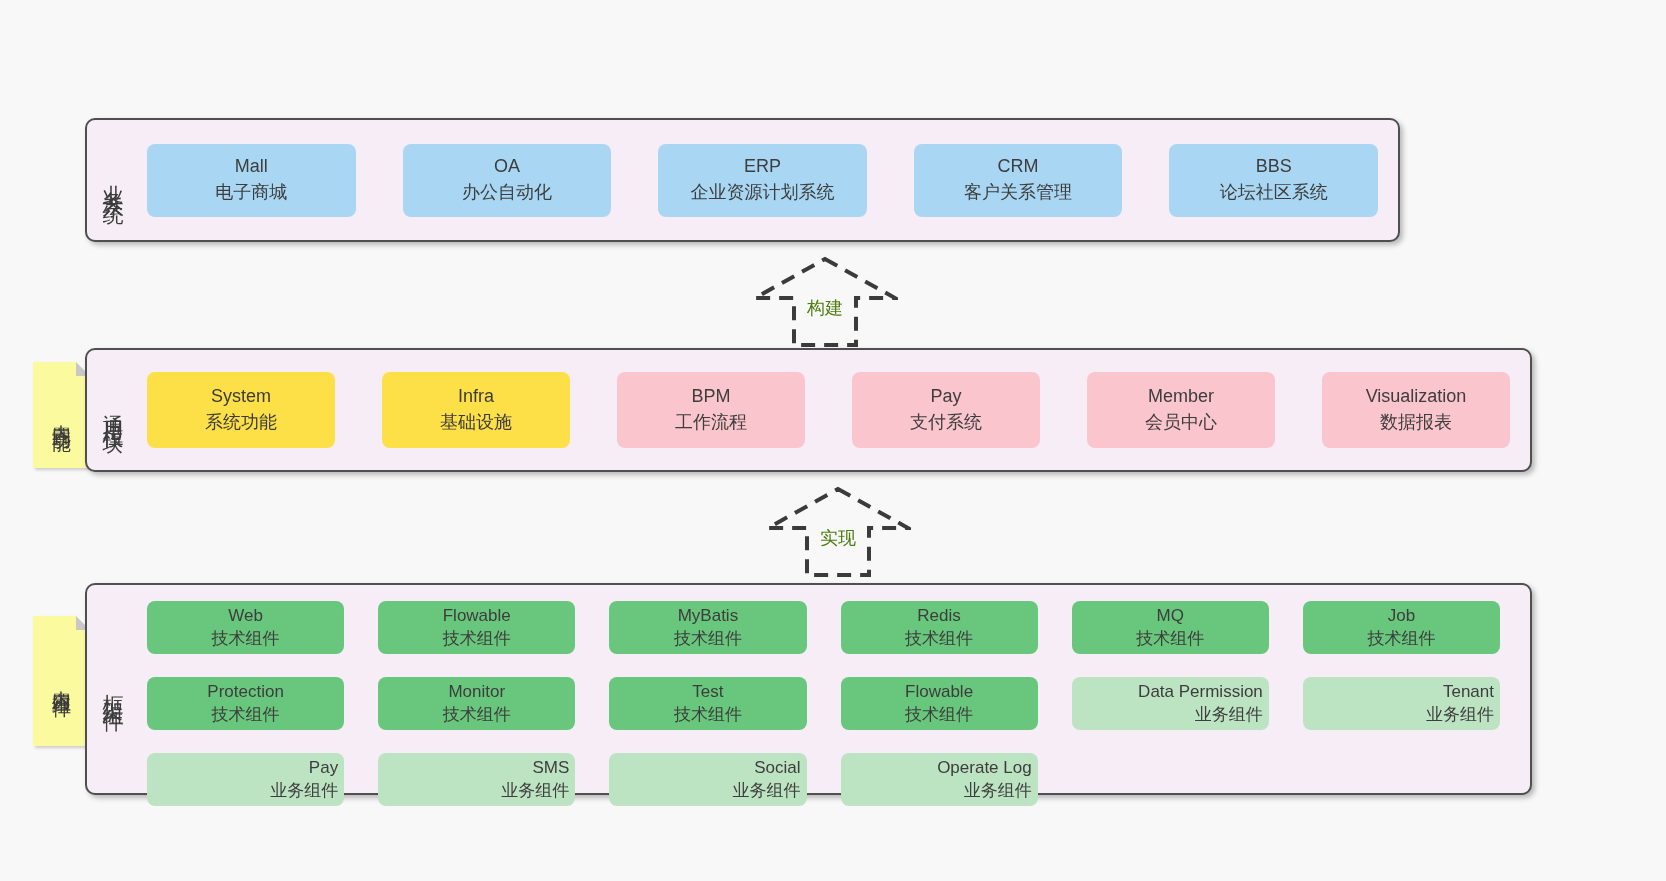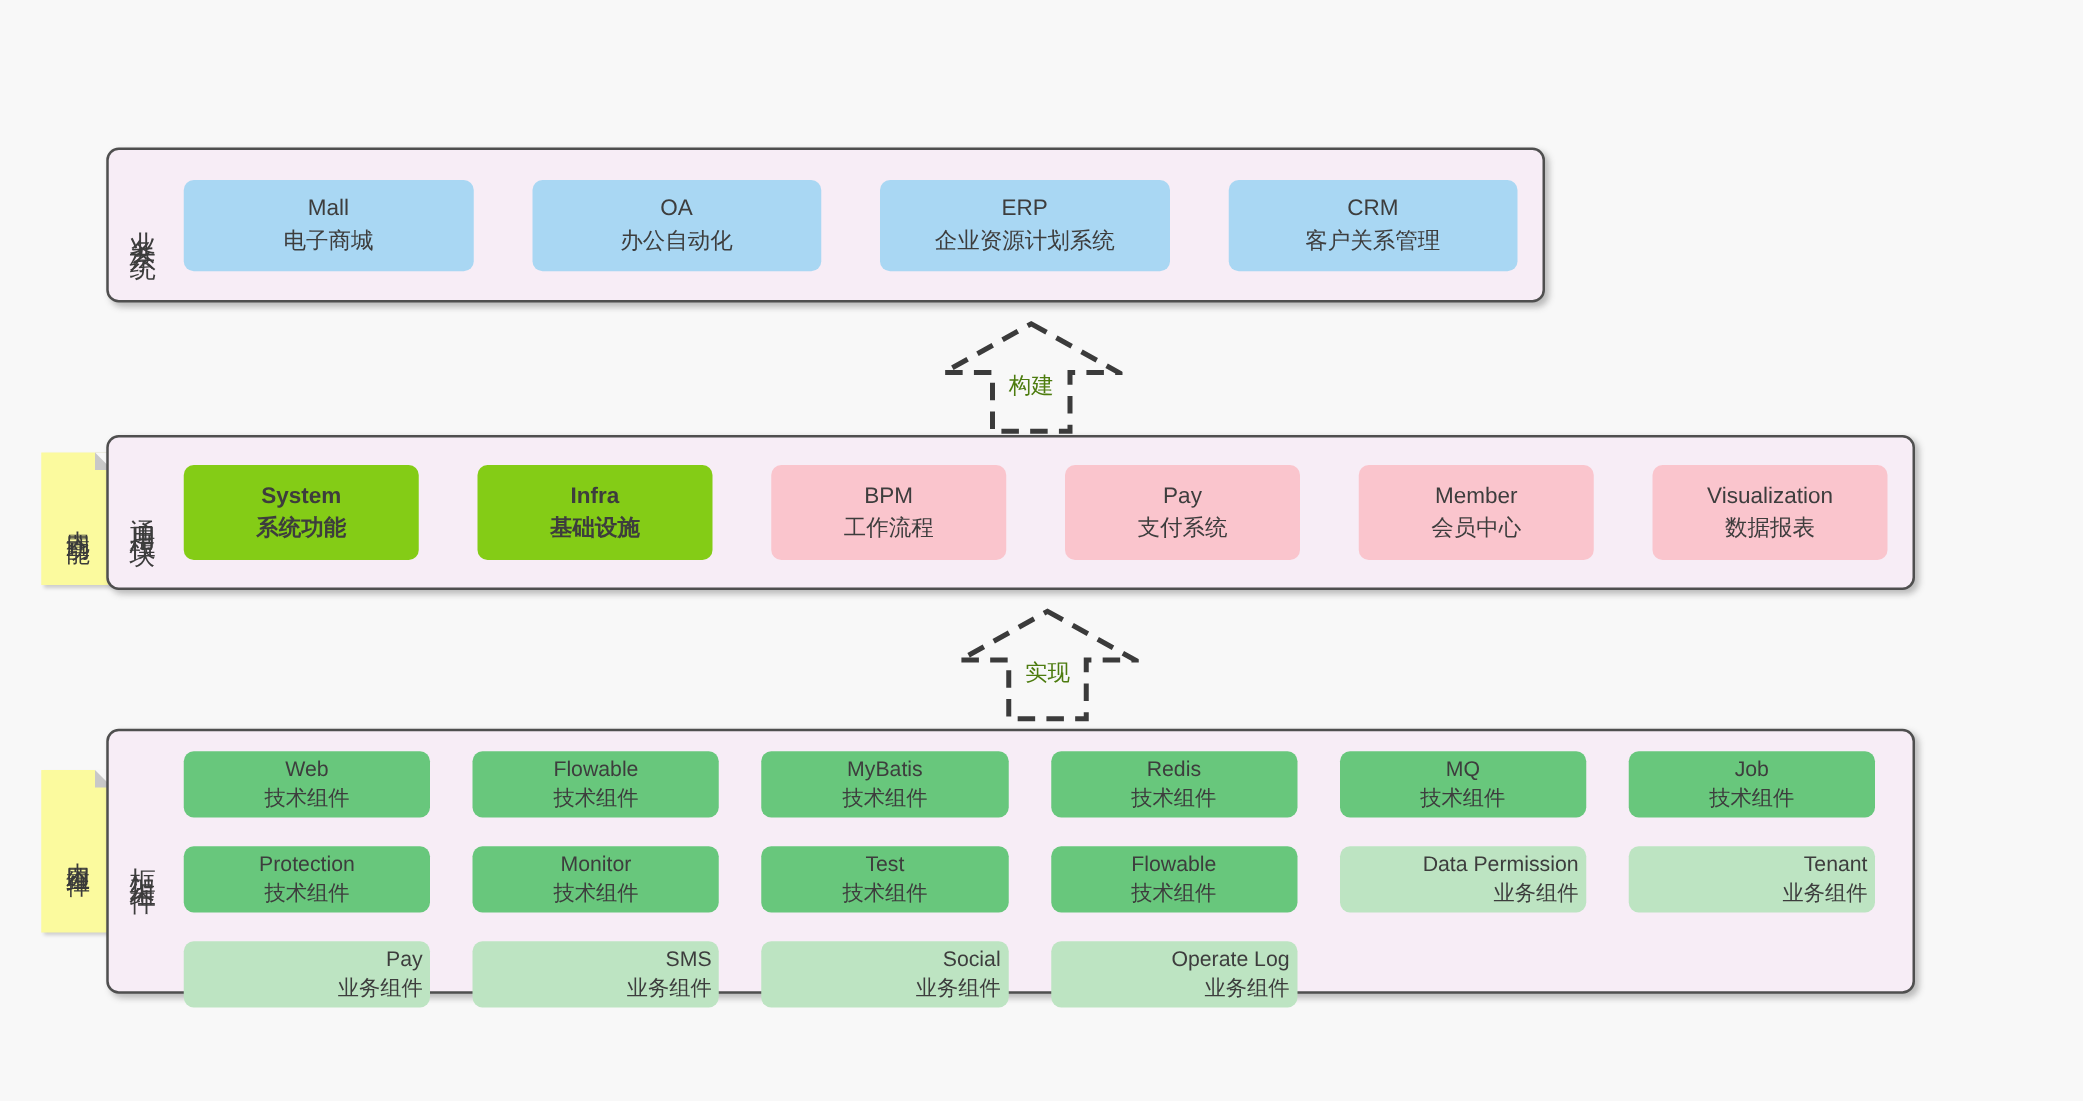--- a/index.html
+++ b/index.html
@@ -2,41 +2,41 @@
 <html><head>
 <meta charset="utf-8">
 <style>
   html,body{margin:0;padding:0;background:#f8f8f8;}
   .canvas{position:relative;width:1666px;height:881px;background:#f8f8f8;overflow:hidden;
           font-family:"Liberation Sans","DejaVu Sans",sans-serif;color:#3d3d3d;}
 
   
   .layer{position:absolute;background:#f7edf6;border:2px solid #4f4f4f;border-radius:10px;
          box-shadow:3px 3px 5px rgba(70,70,70,.35);box-sizing:border-box;}
-  #layer1{left:85px;top:118px;width:1151px;height:124px;}
+  #layer1{left:85px;top:118px;width:1315px;height:124px;}
   #layer2{left:85px;top:348px;width:1447px;height:124px;}
   #layer3{left:85px;top:583px;width:1447px;height:212px;}
 
   .vlabel{position:absolute;left:12px;top:50%;transform:translateY(-50%);
           writing-mode:vertical-rl;text-orientation:upright;font-size:21px;
           letter-spacing:6px;color:#3c3c3c;white-space:nowrap;}
 
   .boxrow{position:absolute;left:60px;right:20px;top:0;bottom:0;
           display:flex;align-items:center;gap:47px;}
   .box{flex:1;height:73px;border-radius:8px;display:flex;flex-direction:column;
        justify-content:center;text-align:center;font-size:18px;line-height:1.42;
        padding:3px 6px;box-sizing:border-box;}
   #layer2 .box{height:76px;}
 
   .grid8{position:absolute;left:60px;right:30px;top:16px;bottom:18px;
          display:grid;grid-template-columns:repeat(6,1fr);column-gap:34px;row-gap:23px;}
   .grid8 .box{flex:none;height:auto;font-size:17px;line-height:1.38;}
 
   .blue{background:#a9d7f3;}
-  .red{background:#84cc16;font-weight:bold;}
+  .red{background:#fde047;}
   .pink{background:#fac5cd;}
   .green{background:#68c77c;}
   .lgreen{background:#bde4c2;align-items:flex-end;}
 
   
   .note{position:absolute;background:#fbfa9e;box-shadow:2px 2px 3px rgba(0,0,0,.18);}
   #note1{left:33px;top:362px;width:57px;height:106px;}
   #note2{left:33px;top:616px;width:57px;height:130px;}
   .note::after{content:"";position:absolute;top:0;right:0;border-style:solid;
                border-width:0 14px 14px 0;
@@ -73,20 +73,24 @@
         <div class="s">办公自动化</div>
       </div>
       <div class="box blue">
         <div class="t">ERP</div>
         <div class="s">企业资源计划系统</div>
       </div>
       <div class="box blue">
         <div class="t">CRM</div>
         <div class="s">客户关系管理</div>
       </div>
+      <div class="box blue">
+        <div class="t">BBS</div>
+        <div class="s">论坛社区系统</div>
+      </div>
     </div>
   </section>
 
   <div class="arrow" id="arrow1">
     <svg viewBox="0 0 146 92">
       <polygon points="73,3 143,42 104,42 104,89 42,89 42,42 3,42"></polygon>
     </svg>
     <div class="alabel">构建</div>
   </div>
 

